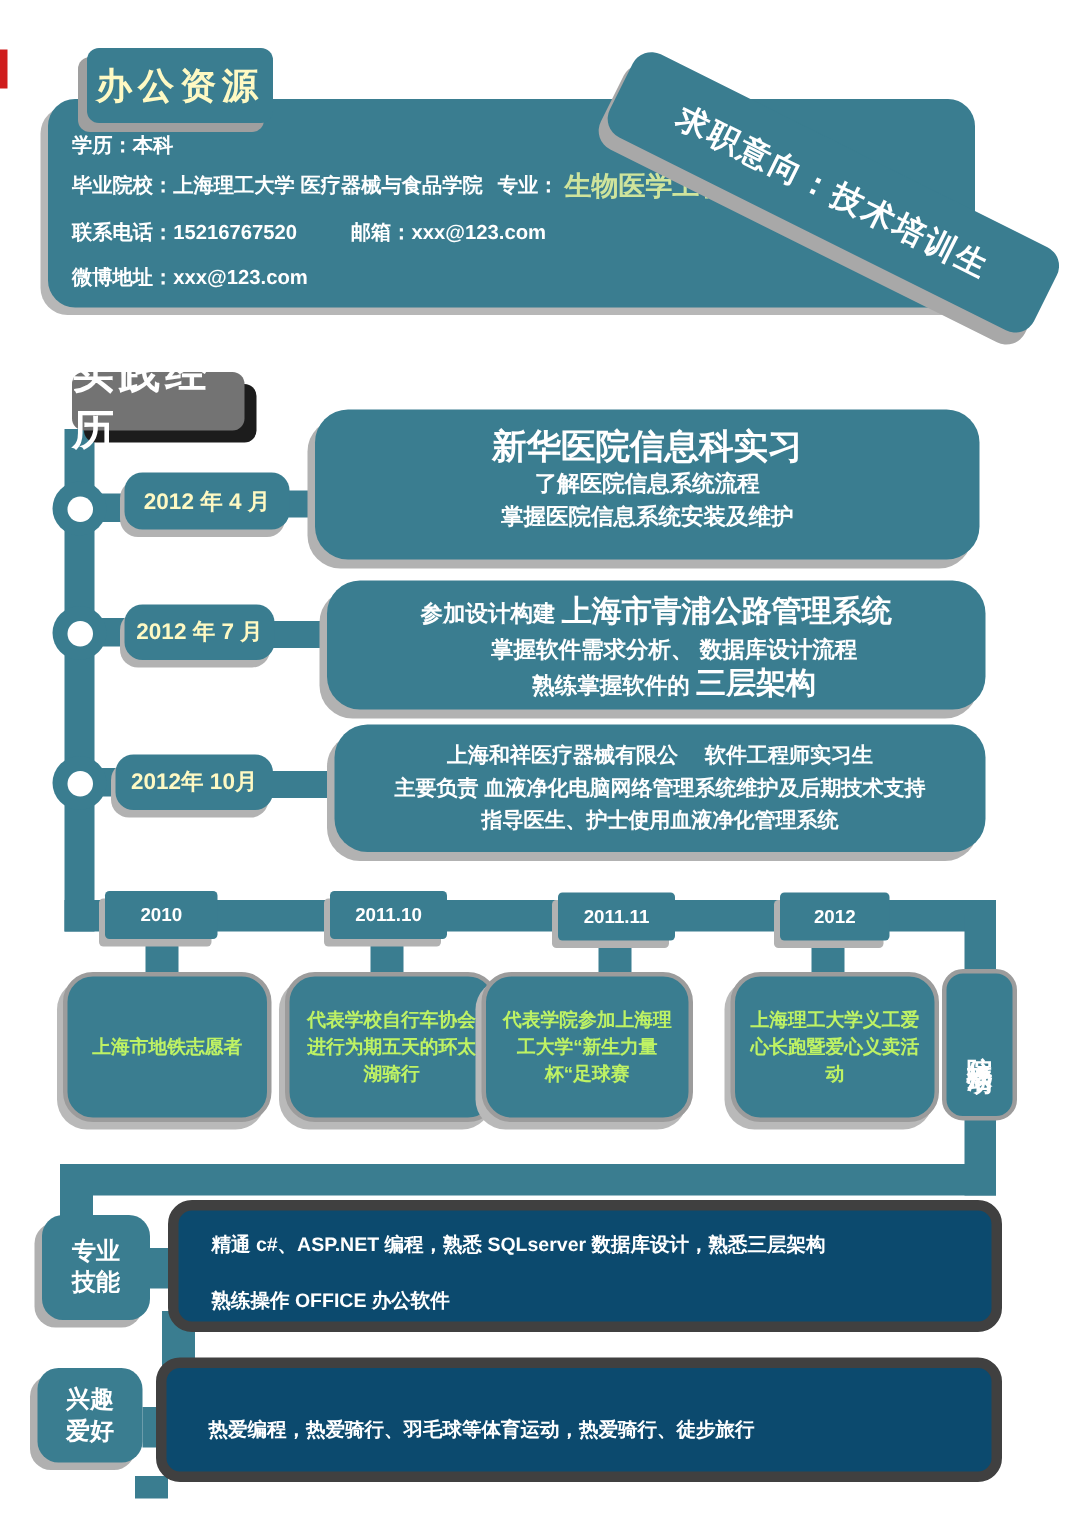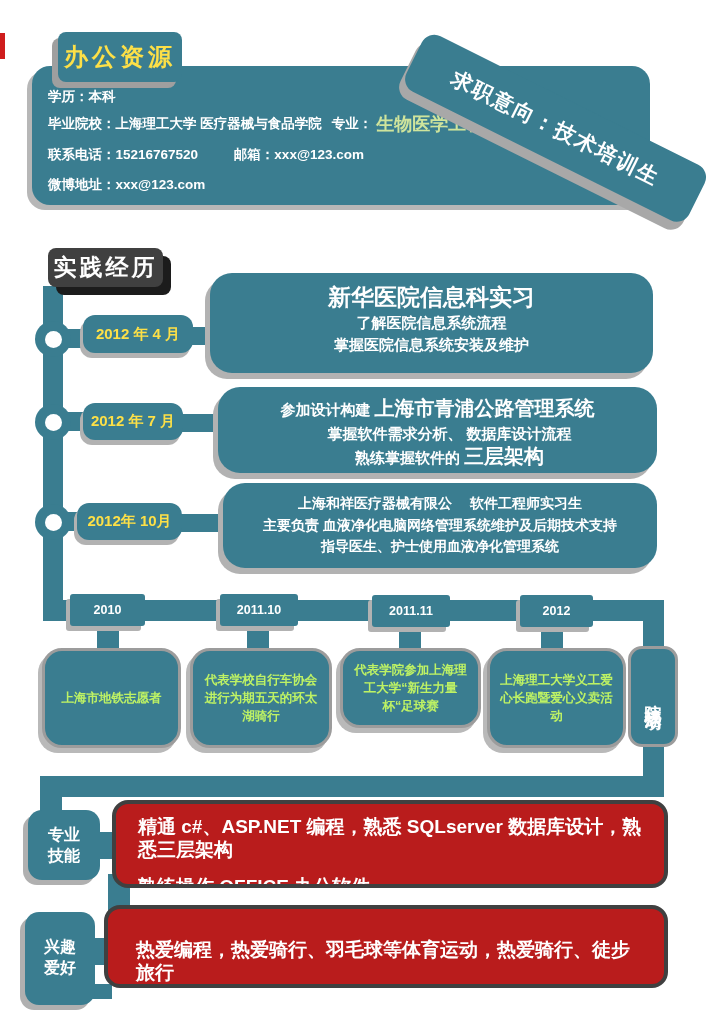--- a/index.html
+++ b/index.html
@@ -4,38 +4,38 @@
 <style>
   html,body{margin:0;padding:0;}
   body{font-family:"Liberation Sans",sans-serif;background:#fff;}
   .page{position:relative;width:720px;height:1017px;background:#fff;overflow:hidden;font-weight:bold;}
   .teal{background:#3a7d90;}
   .abs{position:absolute;}
 
   
   .red-mark{left:0;top:33px;width:5px;height:26px;background:#cf1d1d;}
   .info-box{left:32px;top:66px;width:618px;height:139px;background:#3a7d90;border-radius:18px;box-shadow:-5px 5px 0 #b7b7b7;}
-  .office-badge{left:58px;top:32px;width:124px;height:50px;background:#3a7d90;border-radius:8px;box-shadow:-6px 6px 0 #9f9f9f;display:flex;align-items:center;justify-content:center;color:#fde047;font-size:24px;letter-spacing:4px;z-index:4;}
+  .office-badge{left:58px;top:32px;width:124px;height:50px;background:#3a7d90;border-radius:8px;box-shadow:-6px 6px 0 #9f9f9f;display:flex;align-items:center;justify-content:center;color:#fef9c3;font-size:24px;letter-spacing:4px;z-index:4;}
   .banner-shadow{left:422px;top:38px;width:316px;height:62px;background:#a8a8a8;border-radius:14px;transform:rotate(26.5deg);transform-origin:0 0;z-index:5;}
   .banner{left:428px;top:30px;width:316px;height:62px;background:#3a7d90;border-radius:14px;transform:rotate(26.5deg);transform-origin:0 0;display:flex;align-items:center;justify-content:center;color:#fff;font-size:21px;letter-spacing:2px;z-index:6;white-space:nowrap;}
   .info-line{position:absolute;left:48px;color:#fff;font-size:13.5px;white-space:nowrap;z-index:3;}
   .il1{top:88px;} .il2{top:112px;display:flex;align-items:center;} .il3{top:146px;} .il4{top:176px;}
   .major-label{margin-left:10px;}
   .major-value{font-size:18px;color:#cfe49c;margin-left:4px;}
   .email-part{margin-left:32px;}
 
   
-  .practice-badge{left:48px;top:248px;width:115px;height:39px;background:#404040;border-radius:8px;box-shadow:8px 8px 0 #1c1c1c;display:flex;align-items:center;justify-content:center;color:#fff;font-size:23px;letter-spacing:3px;z-index:4;}
+  .practice-badge{left:48px;top:248px;width:115px;height:39px;background:#737373;border-radius:8px;box-shadow:8px 8px 0 #1c1c1c;display:flex;align-items:center;justify-content:center;color:#fff;font-size:28px;letter-spacing:3px;z-index:4;}
   .vline{left:43px;top:286px;width:20px;height:335px;z-index:1;}
   .node{width:36px;height:36px;border-radius:50%;background:#3a7d90;z-index:2;display:flex;align-items:center;justify-content:center;}
   .node-hole{width:17px;height:17px;border-radius:50%;background:#fff;}
   .n1{left:35px;top:321px;} .n2{left:35px;top:404px;} .n3{left:35px;top:504px;}
   .stub{background:#3a7d90;z-index:1;}
   .st1{left:53px;top:329px;width:38px;height:19px;} .st2{left:53px;top:412px;width:38px;height:19px;} .st3{left:53px;top:512px;width:32px;height:19px;}
-  .date-badge{background:#3a7d90;border-radius:12px;box-shadow:-3px 5px 0 #b2b2b2;display:flex;align-items:center;justify-content:center;color:#fde047;font-size:15px;z-index:3;white-space:nowrap;}
+  .date-badge{background:#3a7d90;border-radius:12px;box-shadow:-3px 5px 0 #b2b2b2;display:flex;align-items:center;justify-content:center;color:#fef9c3;font-size:15px;z-index:3;white-space:nowrap;}
   .d1{left:83px;top:315px;width:110px;height:38px;} .d2{left:83px;top:403px;width:100px;height:37px;} .d3{left:77px;top:503px;width:105px;height:37px;}
   .cstub{background:#3a7d90;z-index:1;}
   .cs1{left:190px;top:327px;width:26px;height:18px;} .cs2{left:180px;top:414px;width:44px;height:18px;} .cs3{left:180px;top:514px;width:48px;height:18px;}
   .content-box{background:#3a7d90;border-radius:22px;box-shadow:-5px 6px 0 #b2b2b2;color:#fff;text-align:center;z-index:2;}
   .cb1{left:210px;top:273px;width:443px;height:100px;padding-top:9px;box-sizing:border-box;}
   .cb1 .t{font-size:23px;line-height:30px;}
   .cb1 .l{font-size:15px;line-height:22px;}
   .cb2{left:218px;top:387px;width:439px;height:86px;padding-top:8px;box-sizing:border-box;}
   .cb2 .row1{font-size:15px;line-height:26px;} .cb2 .big{font-size:20px;}
   .cb2 .l{font-size:15px;line-height:22px;margin-left:24px;}
@@ -50,30 +50,30 @@
   .interleg{left:108px;top:874px;width:22px;height:44px;z-index:1;}
   .nub{left:90px;top:984px;width:22px;height:15px;z-index:1;}
   .year-tag{background:#3a7d90;box-shadow:-4px 5px 0 #b2b2b2;border-radius:3px;display:flex;align-items:center;justify-content:center;color:#fff;font-size:12.5px;z-index:3;}
   .y1{left:70px;top:594px;width:75px;height:32px;} .y2{left:220px;top:594px;width:78px;height:32px;}
   .y3{left:372px;top:595px;width:78px;height:32px;} .y4{left:520px;top:595px;width:73px;height:32px;}
   .ystub{background:#3a7d90;z-index:1;}
   .ys1{left:97px;top:626px;width:22px;height:28px;} .ys2{left:247px;top:626px;width:22px;height:28px;}
   .ys3{left:399px;top:627px;width:22px;height:27px;} .ys4{left:541px;top:627px;width:22px;height:27px;}
   .act-box{background:#3a7d90;border:3px solid #9c9c9c;border-radius:20px;box-shadow:-4px 5px 0 #b9b9b9;color:#bef264;font-size:12.5px;line-height:18px;display:flex;align-items:center;justify-content:center;text-align:center;box-sizing:border-box;z-index:2;padding:6px 10px;}
   .a1{left:42px;top:648px;width:139px;height:100px;} .a2{left:190px;top:648px;width:142px;height:100px;}
-  .a3{left:340px;top:648px;width:141px;height:80px;text-align:center;} .a4{left:487px;top:648px;width:139px;height:100px;}
+  .a3{left:321px;top:648px;width:141px;height:100px;text-align:center;} .a4{left:487px;top:648px;width:139px;height:100px;}
   .side-box{left:628px;top:646px;width:50px;height:101px;background:#3a7d90;border:3px solid #9c9c9c;border-radius:14px;box-sizing:border-box;display:flex;align-items:center;justify-content:center;z-index:2;}
   .side-box span{writing-mode:vertical-rl;color:#fff;font-size:17px;letter-spacing:3px;}
 
   
   .label-box{background:#3a7d90;border-radius:14px;box-shadow:-5px 5px 0 #b0b0b0;display:flex;flex-direction:column;align-items:center;justify-content:center;color:#fff;font-size:16px;line-height:21px;z-index:2;}
-  .lb1{left:28px;top:810px;width:72px;height:70px;} .lb2{left:25px;top:912px;width:70px;height:93px;font-family:Liberation Mono, monospace;}
+  .lb1{left:28px;top:810px;width:72px;height:70px;} .lb2{left:25px;top:912px;width:70px;height:63px;}
   .lstub1{left:100px;top:832px;width:14px;height:27px;z-index:1;}
   .lstub2{left:95px;top:938px;width:17px;height:27px;z-index:1;}
-  .text-box{background:#b91c1c;border:4px solid #404040;border-radius:16px;box-sizing:border-box;color:#fff;font-size:19px;line-height:23px;z-index:2;overflow:hidden;}
+  .text-box{background:#0c4a6e;border:7px solid #404040;border-radius:16px;box-sizing:border-box;color:#fff;font-size:13px;line-height:23px;z-index:2;overflow:hidden;}
   .tb1{left:112px;top:800px;width:556px;height:88px;padding:11px 20px 0 22px;}
   .tb1 .p2{margin-top:14px;}
   .tb2{left:104px;top:905px;width:564px;height:83px;padding:29px 24px 0 28px;}
 </style>
 </head>
 <body>
 
 <div class="page">
 
   <div class="abs red-mark"></div>

